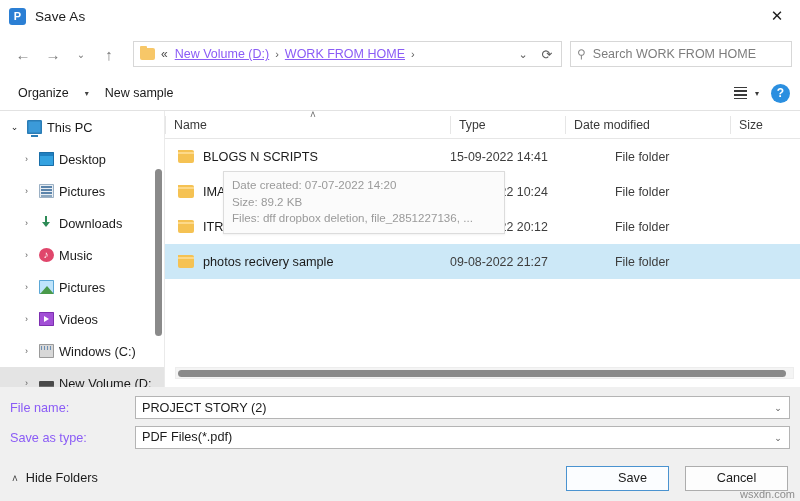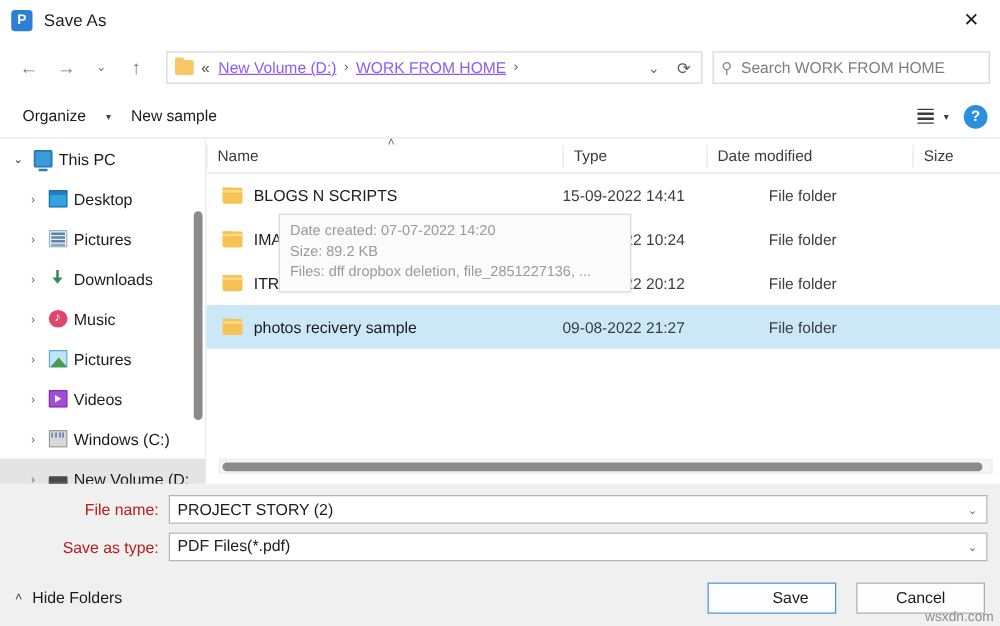--- a/index.html
+++ b/index.html
@@ -272,22 +272,22 @@
     background: #8a8a8a; border-radius: 4px; cursor: pointer;
   }
 
   
   .form {
     flex: 0 0 68px; background: #f0f0f0;
     padding: 8px 10px 0 10px;
   }
   .frm-row { display: flex; align-items: center; height: 25px; margin-bottom: 5px; }
   .frm-label {
-    flex: 0 0 125px; text-align: right; padding-right: 8px;
-    font-size: 12.7px; color: #b91c1c;
+    flex: 0 0 125px; padding-right: 8px;
+    font-size: 12.7px; color: #8b5cf6;
   }
   .frm-field {
     flex: 1 1 auto; height: 23px;
     background: #ffffff; border: 1px solid #b4b4b4;
     display: flex; align-items: center;
   }
   .frm-field input, .frm-val {
     flex: 1 1 auto; border: 0; outline: 0; background: transparent;
     font-family: "Liberation Sans", sans-serif;
     font-size: 12.7px; color: #1b1b1b;

